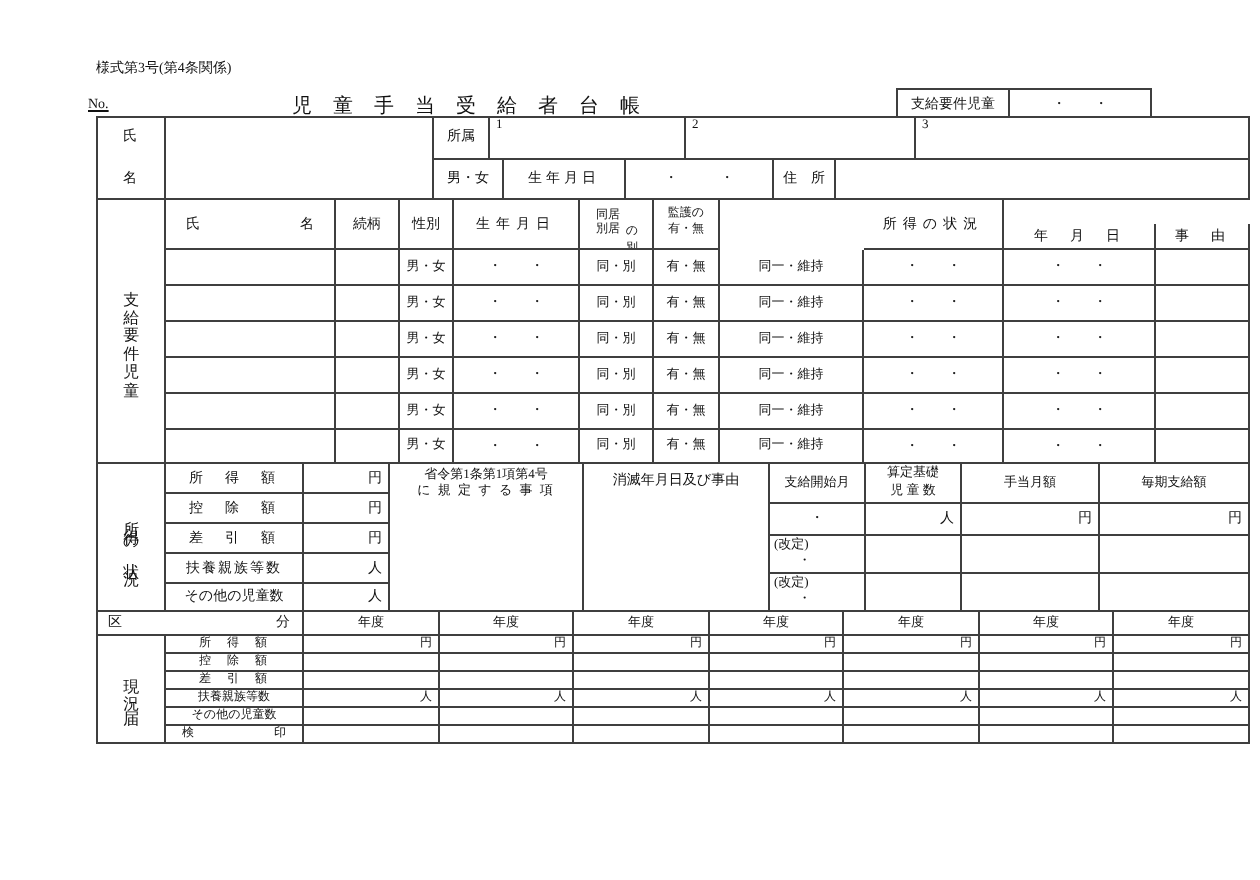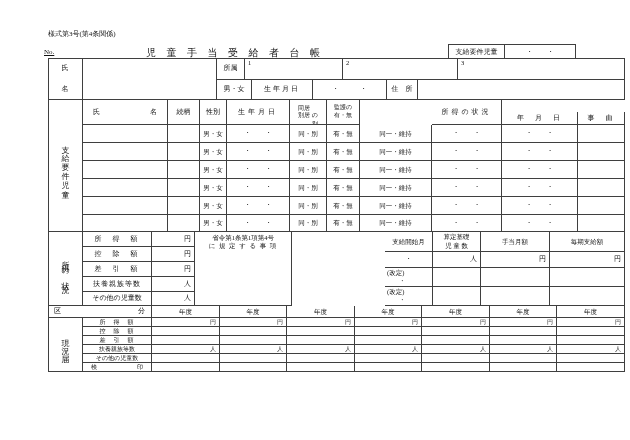--- a/index.html
+++ b/index.html
@@ -157,20 +157,21 @@
   <div class="cell right" style="left:152px;top:262px;width:43px;height:15px;">円</div>
   <div class="cell ls1" style="left:83px;top:277px;width:69px;height:15px;">扶養親族等数</div>
   <div class="cell right" style="left:152px;top:277px;width:43px;height:15px;">人</div>
   <div class="cell" style="left:83px;top:292px;width:69px;height:14px;">その他の児童数</div>
   <div class="cell right" style="left:152px;top:292px;width:43px;height:14px;">人</div>
 
   <div class="cell col f65" style="left:195px;top:232px;width:97px;height:74px;justify-content:flex-start;padding-top:2px;line-height:1.3;">
     <span>省令第1条第1項第4号</span>
     <span class="ls1">に 規 定 す る 事 項</span>
   </div>
+  <div class="cell" style="left:292px;top:232px;width:93px;height:74px;align-items:flex-start;padding-top:4px;">消滅年月日及び事由</div>
 
   <div class="cell f65" style="left:385px;top:232px;width:48px;height:20px;">支給開始月</div>
   <div class="cell col f65" style="left:433px;top:232px;width:48px;height:20px;line-height:1.3;">
     <span>算定基礎</span>
     <span>児 童 数</span>
   </div>
   <div class="cell f65" style="left:481px;top:232px;width:69px;height:20px;">手当月額</div>
   <div class="cell f65" style="left:550px;top:232px;width:75px;height:20px;">毎期支給額</div>
 
   <div class="cell" style="left:385px;top:252px;width:48px;height:16px;">・</div>

